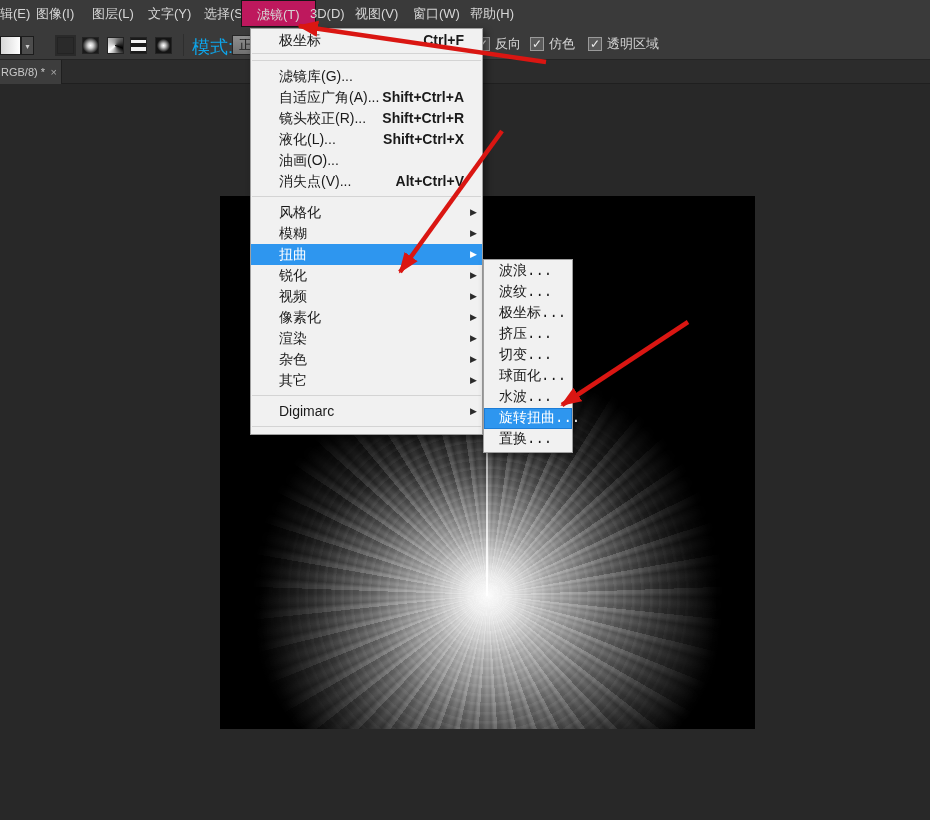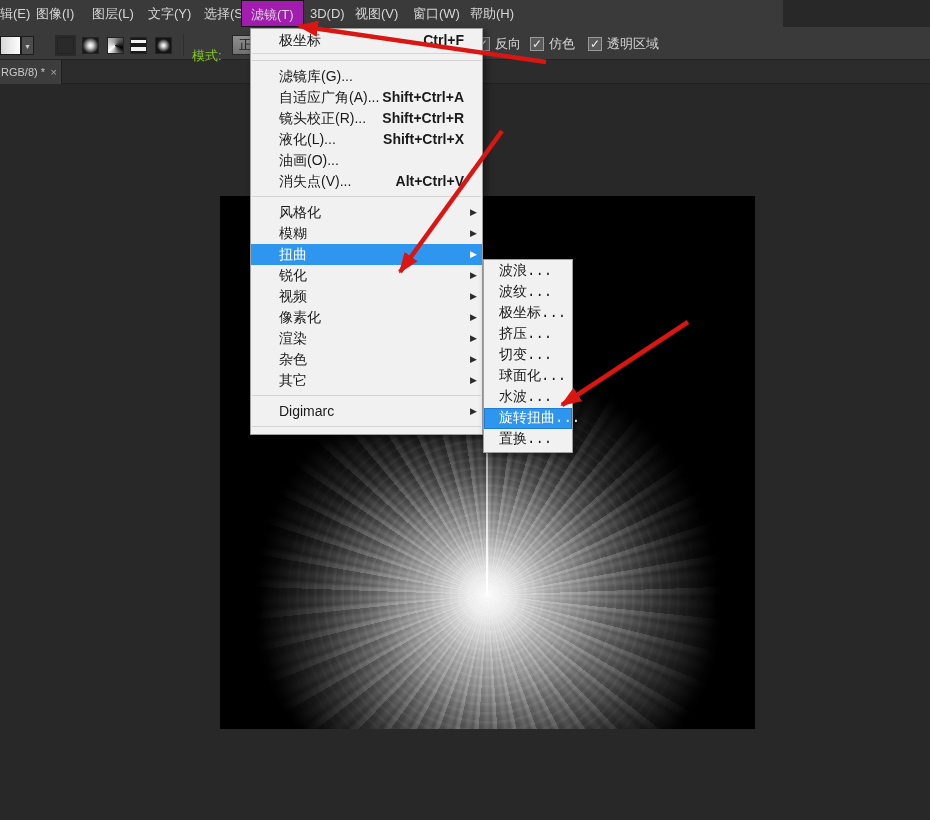--- a/index.html
+++ b/index.html
@@ -1,37 +1,37 @@
 <!DOCTYPE html>
 <html><head>
 <meta charset="utf-8">
 <style>
   * { margin:0; padding:0; box-sizing:border-box; }
   html,body { width:930px; height:820px; overflow:hidden; }
   body { font-family:"Liberation Sans", sans-serif; }
   .app { position:relative; width:930px; height:820px; background:#282828; overflow:hidden; }
 
   
-  .menubar { position:absolute; left:0; top:0; width:783px; height:27px; background:#3a3a3a; z-index:5; }
+  .menubar { position:absolute; left:0; top:0; width:930px; height:27px; background:#3a3a3a; z-index:5; }
   .menubar-item { position:absolute; top:0; height:27px; line-height:27px; color:#d6d6d6; font-size:13px; cursor:default; white-space:nowrap; }
-  .menubar-item.active { background:#a21caf; padding:0 9px; border:1px solid #161616; }
+  .menubar-item.active { background:#be185d; padding:0 15px; border:1px solid #161616; }
 
   
   .optionsbar { position:absolute; left:0; top:27px; width:930px; height:33px; background:#3a3a3a; border-bottom:1px solid #242424; z-index:4; }
   .grad-swatch { position:absolute; left:0; top:9px; width:21px; height:19px; border:1px solid #1c1c1c; background:linear-gradient(to right,#d6d6d6,#ffffff); }
   .grad-dd { position:absolute; left:21px; top:9px; width:13px; height:19px; background:#4c4c4c; border:1px solid #1c1c1c; color:#ccc; font-size:8px; text-align:center; line-height:19px; }
   .gtype { position:absolute; top:10px; width:17px; height:17px; border:1px solid #232323; }
   .gtype.pressed { outline:2px solid #2a2a2a; background:#2a2a2a; }
   .g-linear { background:linear-gradient(to right,#2b2b2b,#ffffff); }
   .g-radial { background:radial-gradient(circle at 50% 50%, #ffffff 0%, #d0d0d0 25%, #1a1a1a 75%); }
   .g-angle { background:conic-gradient(from 230deg at 50% 50%, #ffffff, #9a9a9a, #000000, #ffffff); }
   .g-reflect { background:linear-gradient(to bottom,#1a1a1a 0 14%,#f2f2f2 14% 36%,#1a1a1a 36% 62%,#f2f2f2 62% 84%,#1a1a1a 84%); }
   .g-diamond { background:radial-gradient(circle at 50% 50%, #ffffff 0%, #cfcfcf 18%, #141414 62%); }
   .opt-divider { position:absolute; left:183px; top:7px; width:1px; height:22px; background:#2e2e2e; }
-  .mode-label { position:absolute; left:192px; top:12px; height:33px; line-height:33px; color:#84cc16; font-size:13px; }
+  .mode-label { position:absolute; left:192px; top:4px; height:33px; line-height:33px; color:#0ea5e9; font-size:18px; }
   .mode-select { position:absolute; left:232px; top:8px; width:62px; height:20px; background:linear-gradient(#8f8f8f,#707070); border:1px solid #262626; color:#1b1b1b; font-size:13px; line-height:18px; padding-left:6px; overflow:hidden; white-space:nowrap; }
   .opt-check { position:absolute; top:7px; height:20px; display:flex; align-items:center; color:#d6d6d6; font-size:13px; white-space:nowrap; }
   .opt-check .box { width:14px; height:14px; background:#5a5a5a; border:1px solid #9a9a9a; margin-right:5px; color:#ececec; font-size:12px; line-height:13px; text-align:center; }
 
   
   .tabbar { position:absolute; left:0; top:60px; width:930px; height:24px; background:#2c2c2c; border-bottom:1px solid #1f1f1f; z-index:3; }
   .doc-tab { position:absolute; left:0; top:0; width:62px; height:24px; background:#3d3d3d; border-right:1px solid #1f1f1f; color:#c9c9c9; font-size:11px; line-height:24px; white-space:nowrap; overflow:hidden; }
   .doc-tab .ttl { padding-left:1px; }
   .doc-tab .close { position:absolute; right:4px; top:0; color:#a8a8a8; font-size:11px; }
 

